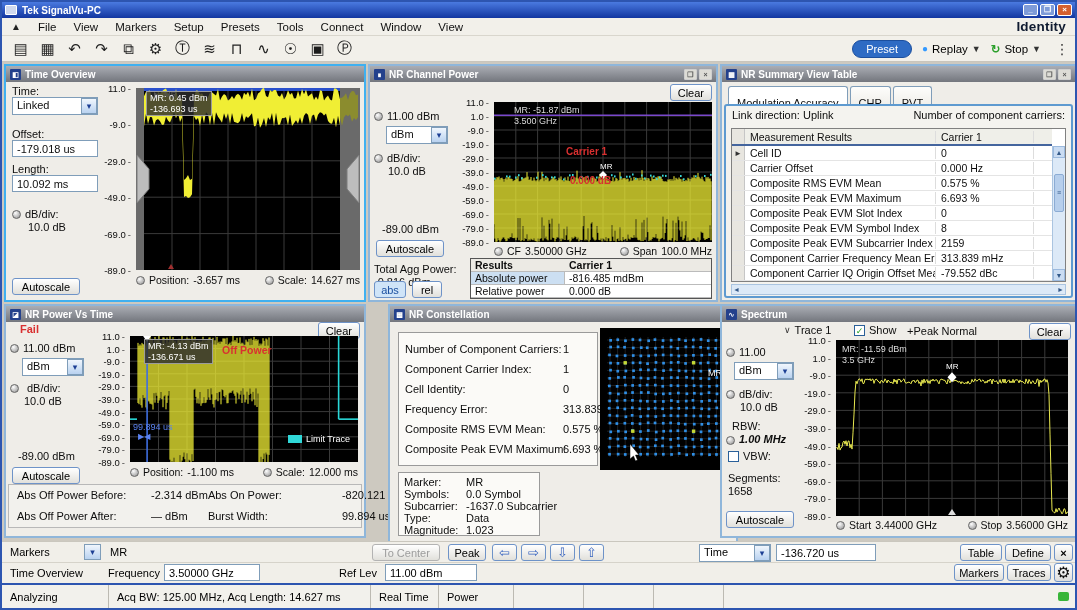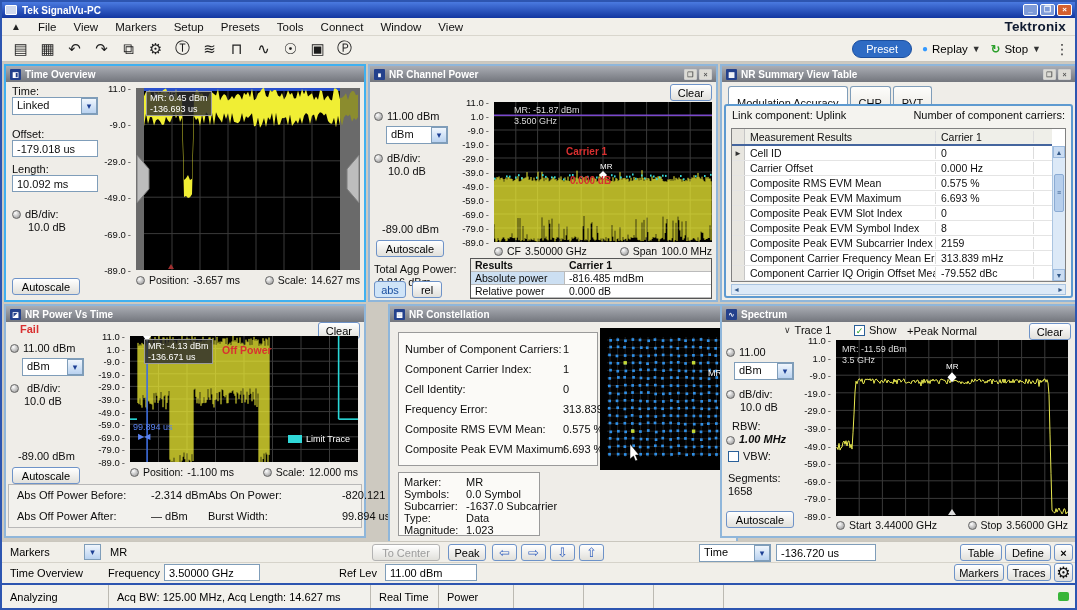--- a/index.html
+++ b/index.html
@@ -111,21 +111,21 @@
         <span class="menu-item">File</span>
         <span class="menu-item">View</span>
         <span class="menu-item">Markers</span>
         <span class="menu-item">Setup</span>
         <span class="menu-item">Presets</span>
         <span class="menu-item">Tools</span>
         <span class="menu-item">Connect</span>
         <span class="menu-item">Window</span>
         <span class="menu-item">View</span>
       </span>
-    <span class="brand">Tektronix</span>
+    <span class="brand">Identity</span>
   </div>
 
   <div class="toolbar">
     <span id="toolbar-icons">
         <span class="tool-btn">▤</span>
         <span class="tool-btn">▦</span>
         <span class="tool-btn">↶</span>
         <span class="tool-btn">↷</span>
         <span class="tool-btn">⧉</span>
         <span class="tool-btn">⚙</span>
@@ -593,21 +593,21 @@
         <span class="pwinbtn">❐</span>
         <span class="pwinbtn">×</span>
       </span>
     </div>
     <div class="pbody">
       <div class="abs" style="left:6px;top:4px">
         <span class="tab active">Modulation Accuracy</span><span class="tab">CHP</span><span class="tab">PVT</span>
       </div>
       <div class="sumbox">
         <div class="linkrow">
-          <span>Link component:</span>&nbsp;
+          <span>Link direction:</span>&nbsp;
           <span>Uplink</span>
           <span style="margin-left:auto">Number of component carriers:</span>
         </div>
         <div class="sumtable">
           <div id="sum-rows">
               <div class="srow head">
                 <span class="sel"></span>
                 <span class="c">Measurement Results</span>
                 <span class="c">Carrier 1</span>
                 <span></span>

